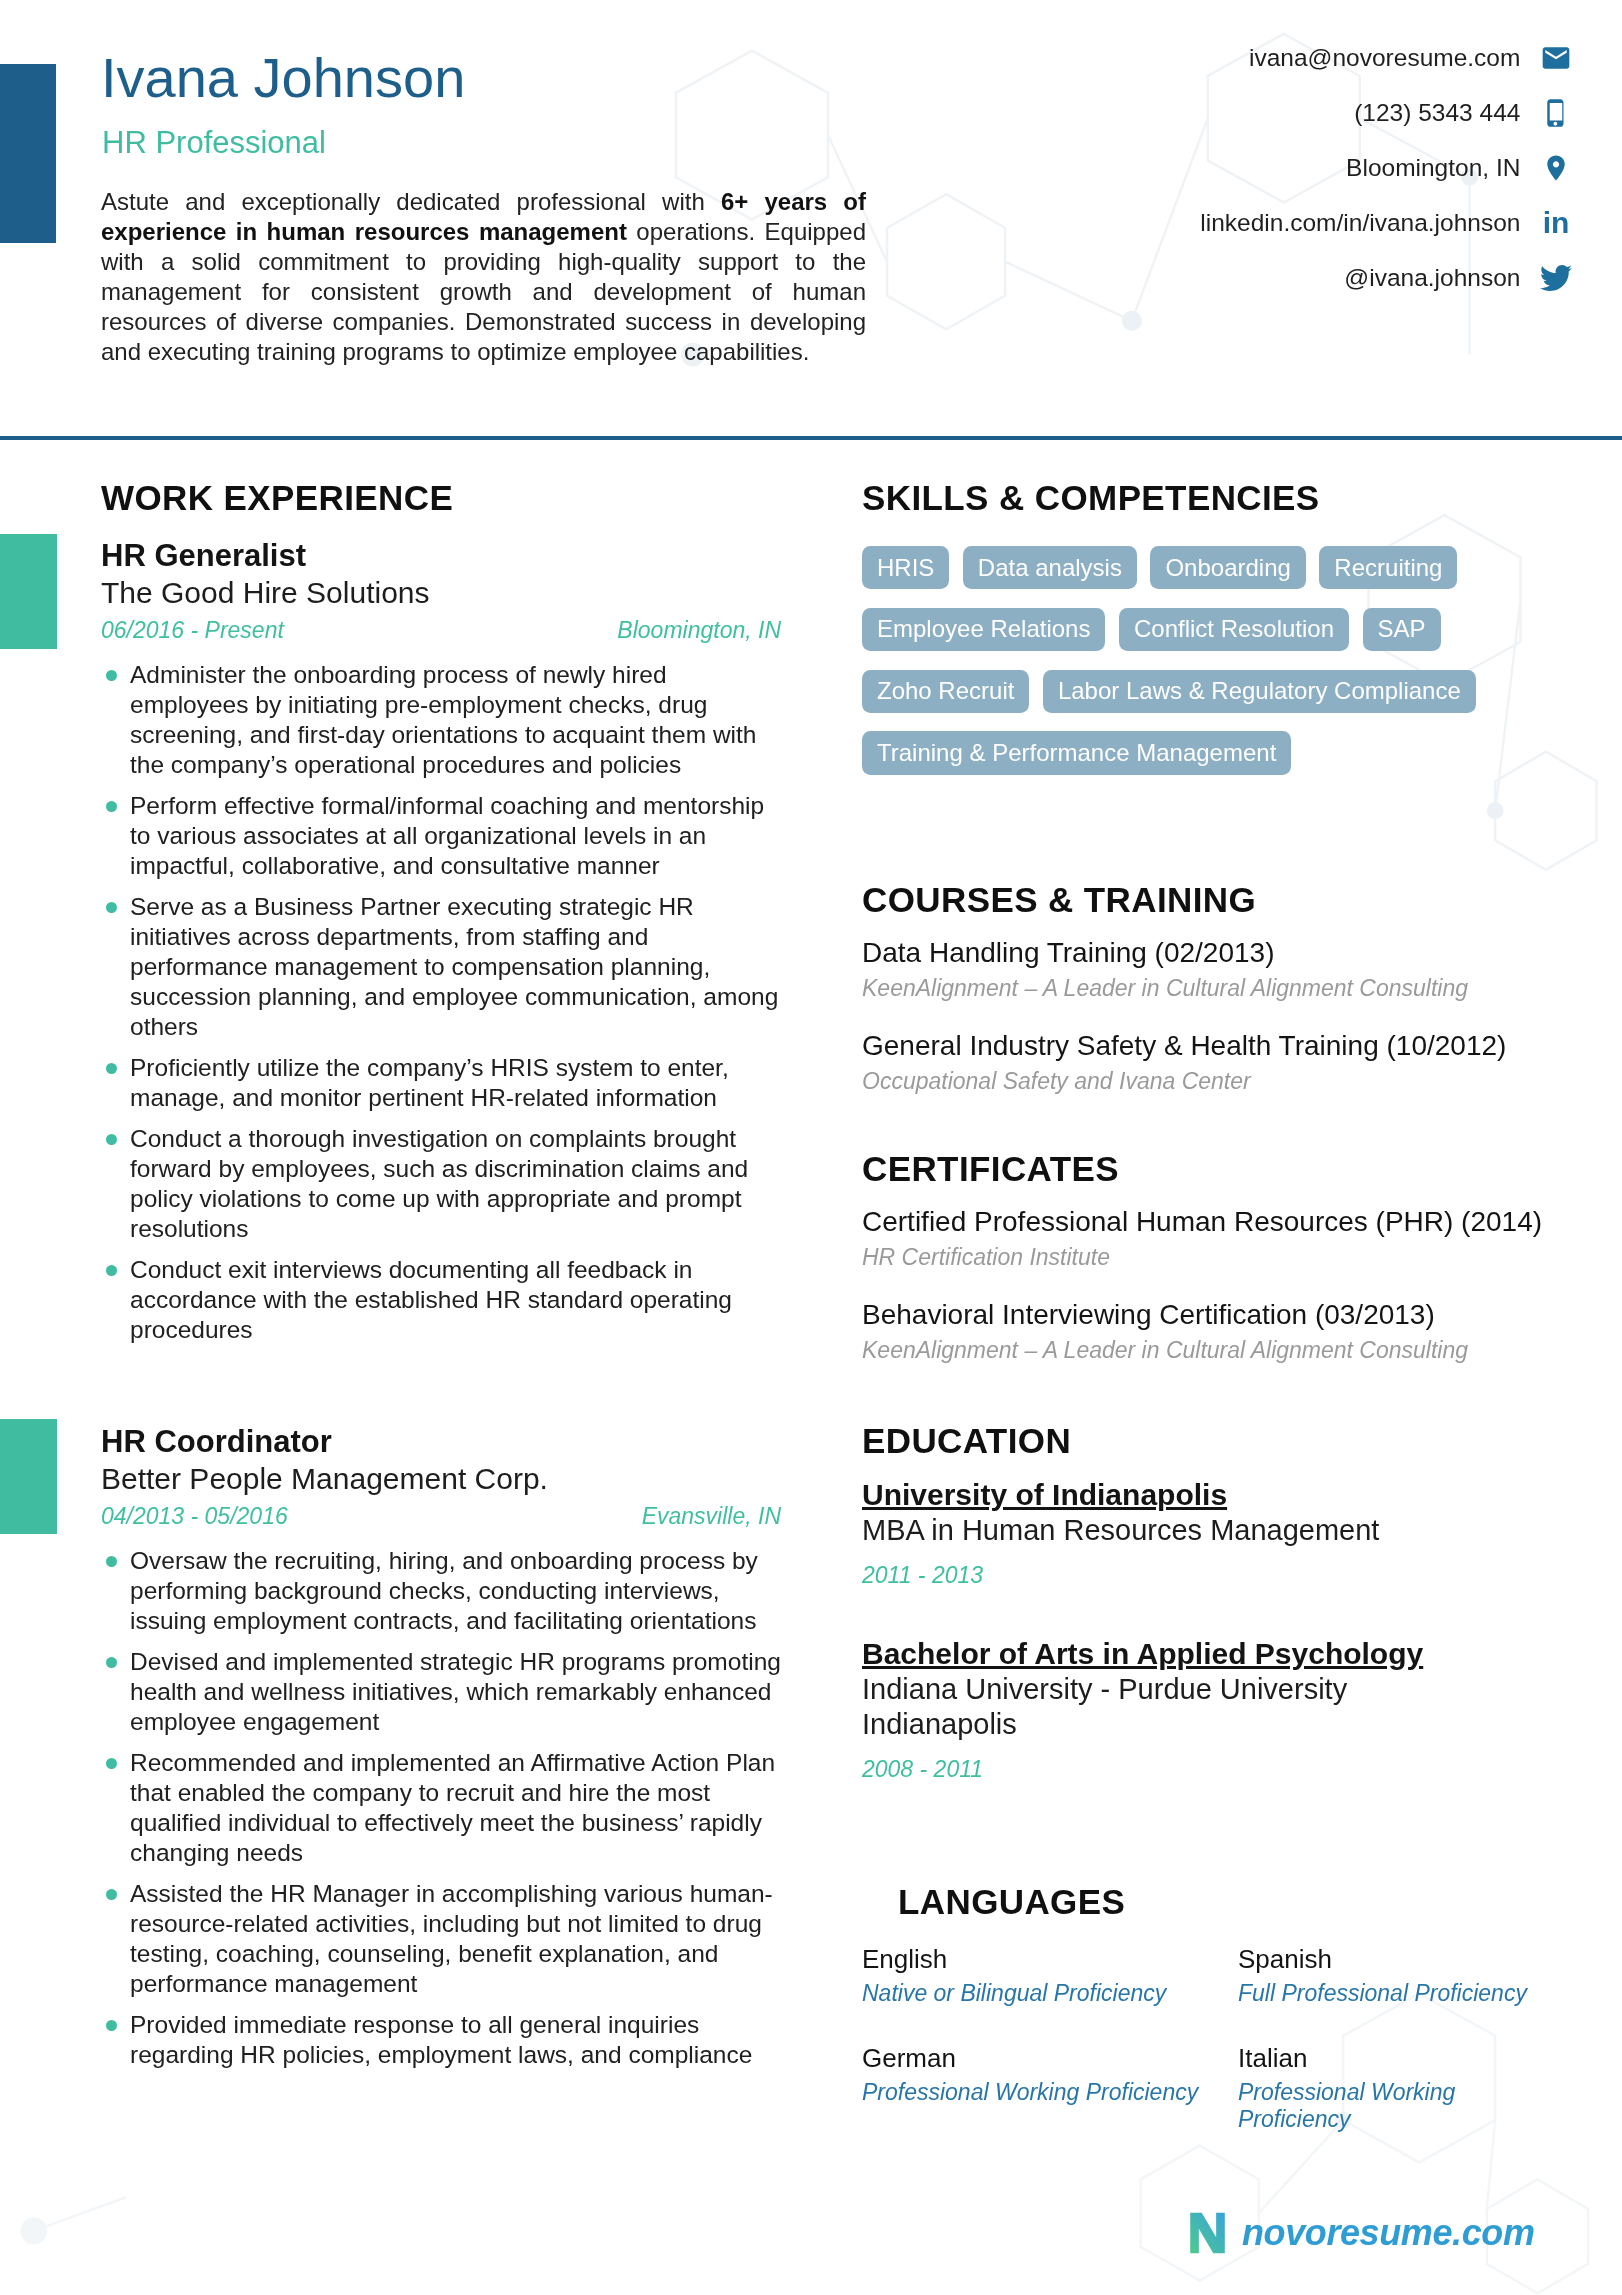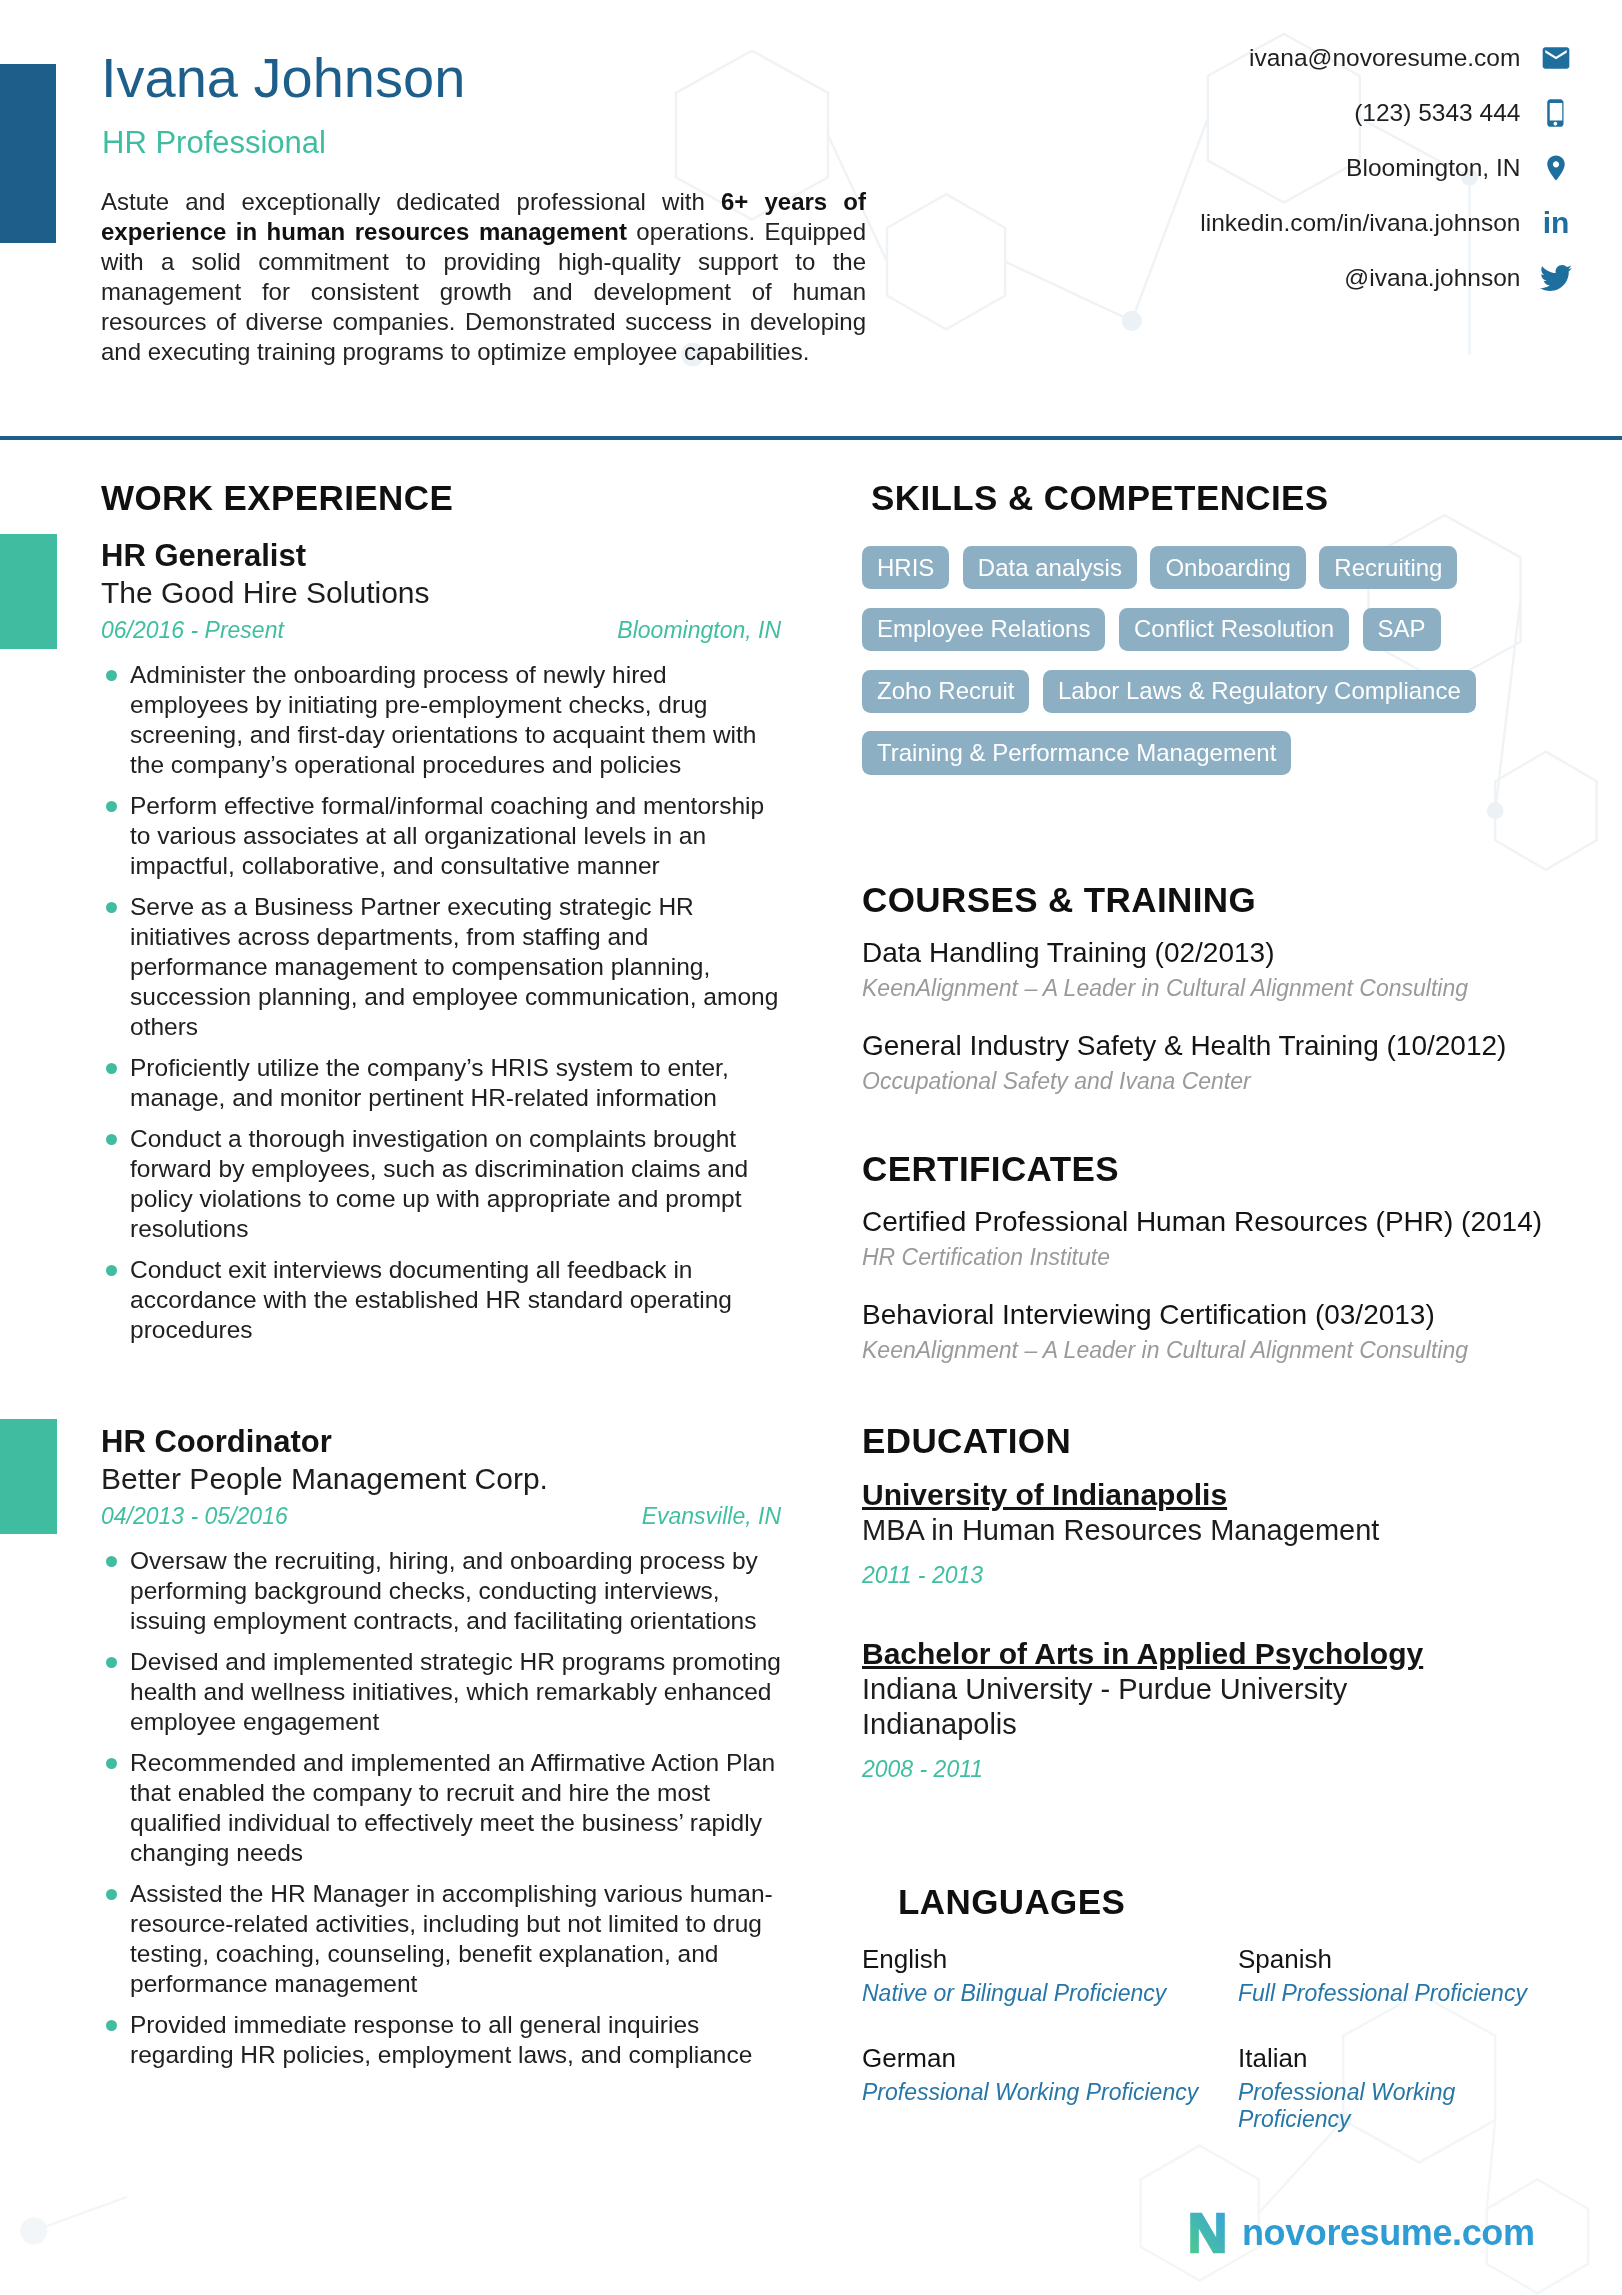--- a/index.html
+++ b/index.html
@@ -34,21 +34,21 @@
   .job-title{font-size:31px;font-weight:bold;color:#141414;line-height:37px;}
   .job-company{font-size:30px;color:#1d1d1d;line-height:37px;}
   .job-meta{display:flex;justify-content:space-between;font-size:23px;font-style:italic;
             color:#3fbfa0;line-height:29px;margin-top:5px;margin-bottom:15px;}
   ul.bullets{list-style:none;margin:0;padding:0;}
   ul.bullets li{position:relative;padding-left:29px;font-size:24.5px;line-height:30px;color:#202020;margin-bottom:11px;}
   ul.bullets li::before{content:"";position:absolute;left:5px;top:10px;width:11px;height:11px;border-radius:50%;background:#40bda1;}
 
   
   .right{position:absolute;left:862px;width:684px;}
-  .skills-heading{top:478px;margin-left:9px;}
+  .skills-heading{top:478px;}
   .tags{top:546px;display:flex;flex-wrap:wrap;}
   .tag{background:#8dafc4;color:#ffffff;font-size:24px;padding:7.6px 15px;border-radius:8.4px;
        margin-right:13.5px;margin-bottom:18.6px;white-space:nowrap;}
   .courses-heading{top:880px;}
   .item-title{font-size:28px;color:#141414;line-height:34px;}
   .item-sub{font-size:23px;font-style:italic;color:#9a9a9a;line-height:28px;margin-top:4.2px;}
   .ci1{top:936px;} .ci2{top:1029px;}
   .cert-heading{top:1149px;}
   .ce1{top:1205px;} .ce2{top:1298px;}
   .edu-heading{top:1421px;}
@@ -57,21 +57,21 @@
   .edu-primary{font-size:30px;font-weight:bold;color:#141414;line-height:36px;text-decoration:underline;}
   .edu-secondary{font-size:29px;color:#1d1d1d;line-height:35px;}
   .edu2 .edu-secondary{max-width:591px;}
   .edu-dates{font-size:23px;font-style:italic;color:#3fbfa0;margin-top:13.5px;}
   .lang-heading{top:1882px;margin-left:36px;}
   .lang-grid{top:1943px;display:grid;grid-template-columns:376px auto;row-gap:35px;}
   .lang-name{font-size:26px;color:#141414;line-height:32px;}
   .lang-level{font-size:23px;font-style:italic;color:#2776a8;margin-top:5px;}
 
   
-  .logo{position:absolute;left:1183px;top:2207px;display:flex;align-items:center;cursor:pointer;}
+  .logo{position:absolute;left:1183px;top:2207px;display:flex;align-items:center;cursor:pointer;font-style:italic;}
   .logo-text{font-size:36px;font-weight:bold;color:#2f9cd4;margin-left:10px;letter-spacing:-0.4px;}
 </style>
 </head>
 <body>
 
 <div class="page">
 
   <svg class="bg" style="left:591px;top:0;" width="1031" height="439" viewBox="0 0 1220 520">
     <g stroke="#e9eef2" stroke-width="3" fill="none">
       <polygon points="190,60 280,110 280,210 190,260 100,210 100,110"></polygon>

